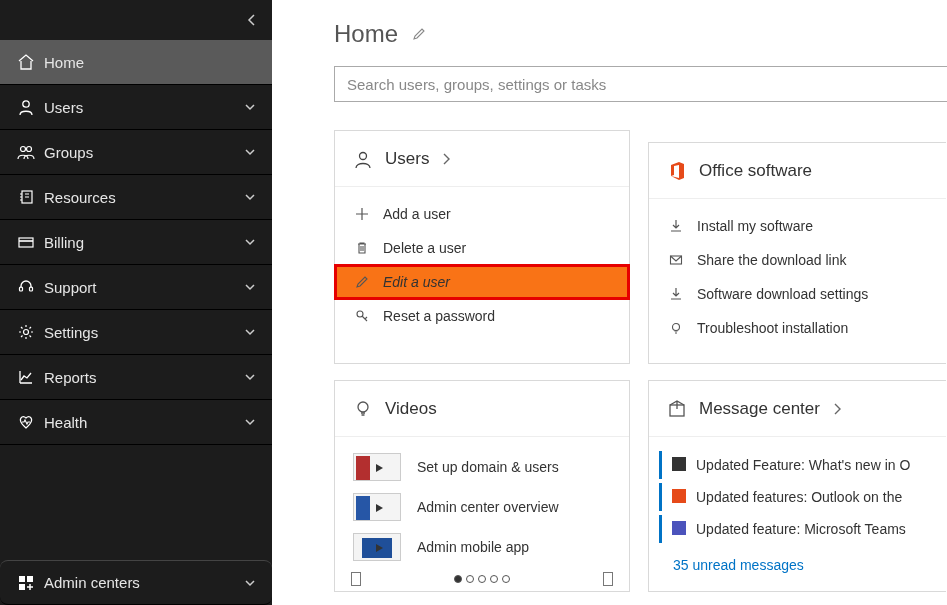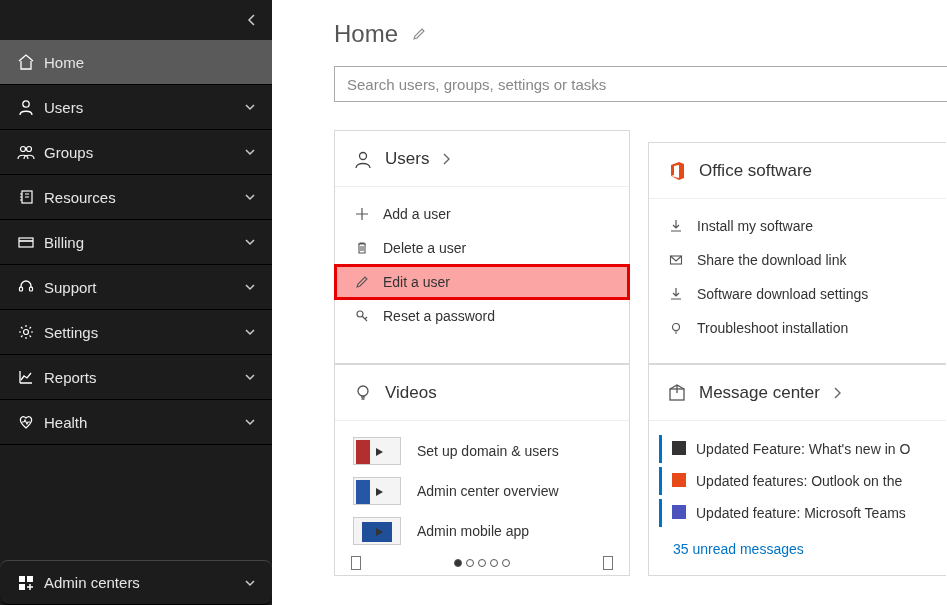--- a/index.html
+++ b/index.html
@@ -137,26 +137,28 @@
     color: #333;
     cursor: pointer;
   }
   .card-item .item-icon {
     width: 18px;
     display: flex;
     justify-content: center;
     color: #666;
   }
   .card-item.highlight {
-    background: #fca5a5;
+    background: #f97316;
     outline: 3px solid #e60000;
     outline-offset: -2px;
+    font-style: italic;
   }
 
   .card-row2 {
+    margin-top: 16px;
     display: flex;
     gap: 18px;
   }
   .card-videos { width: 296px; }
   .card-msg { width: 298px; border-right: none; }
 
   .video-item {
     display: flex;
     align-items: center;
     gap: 16px;

